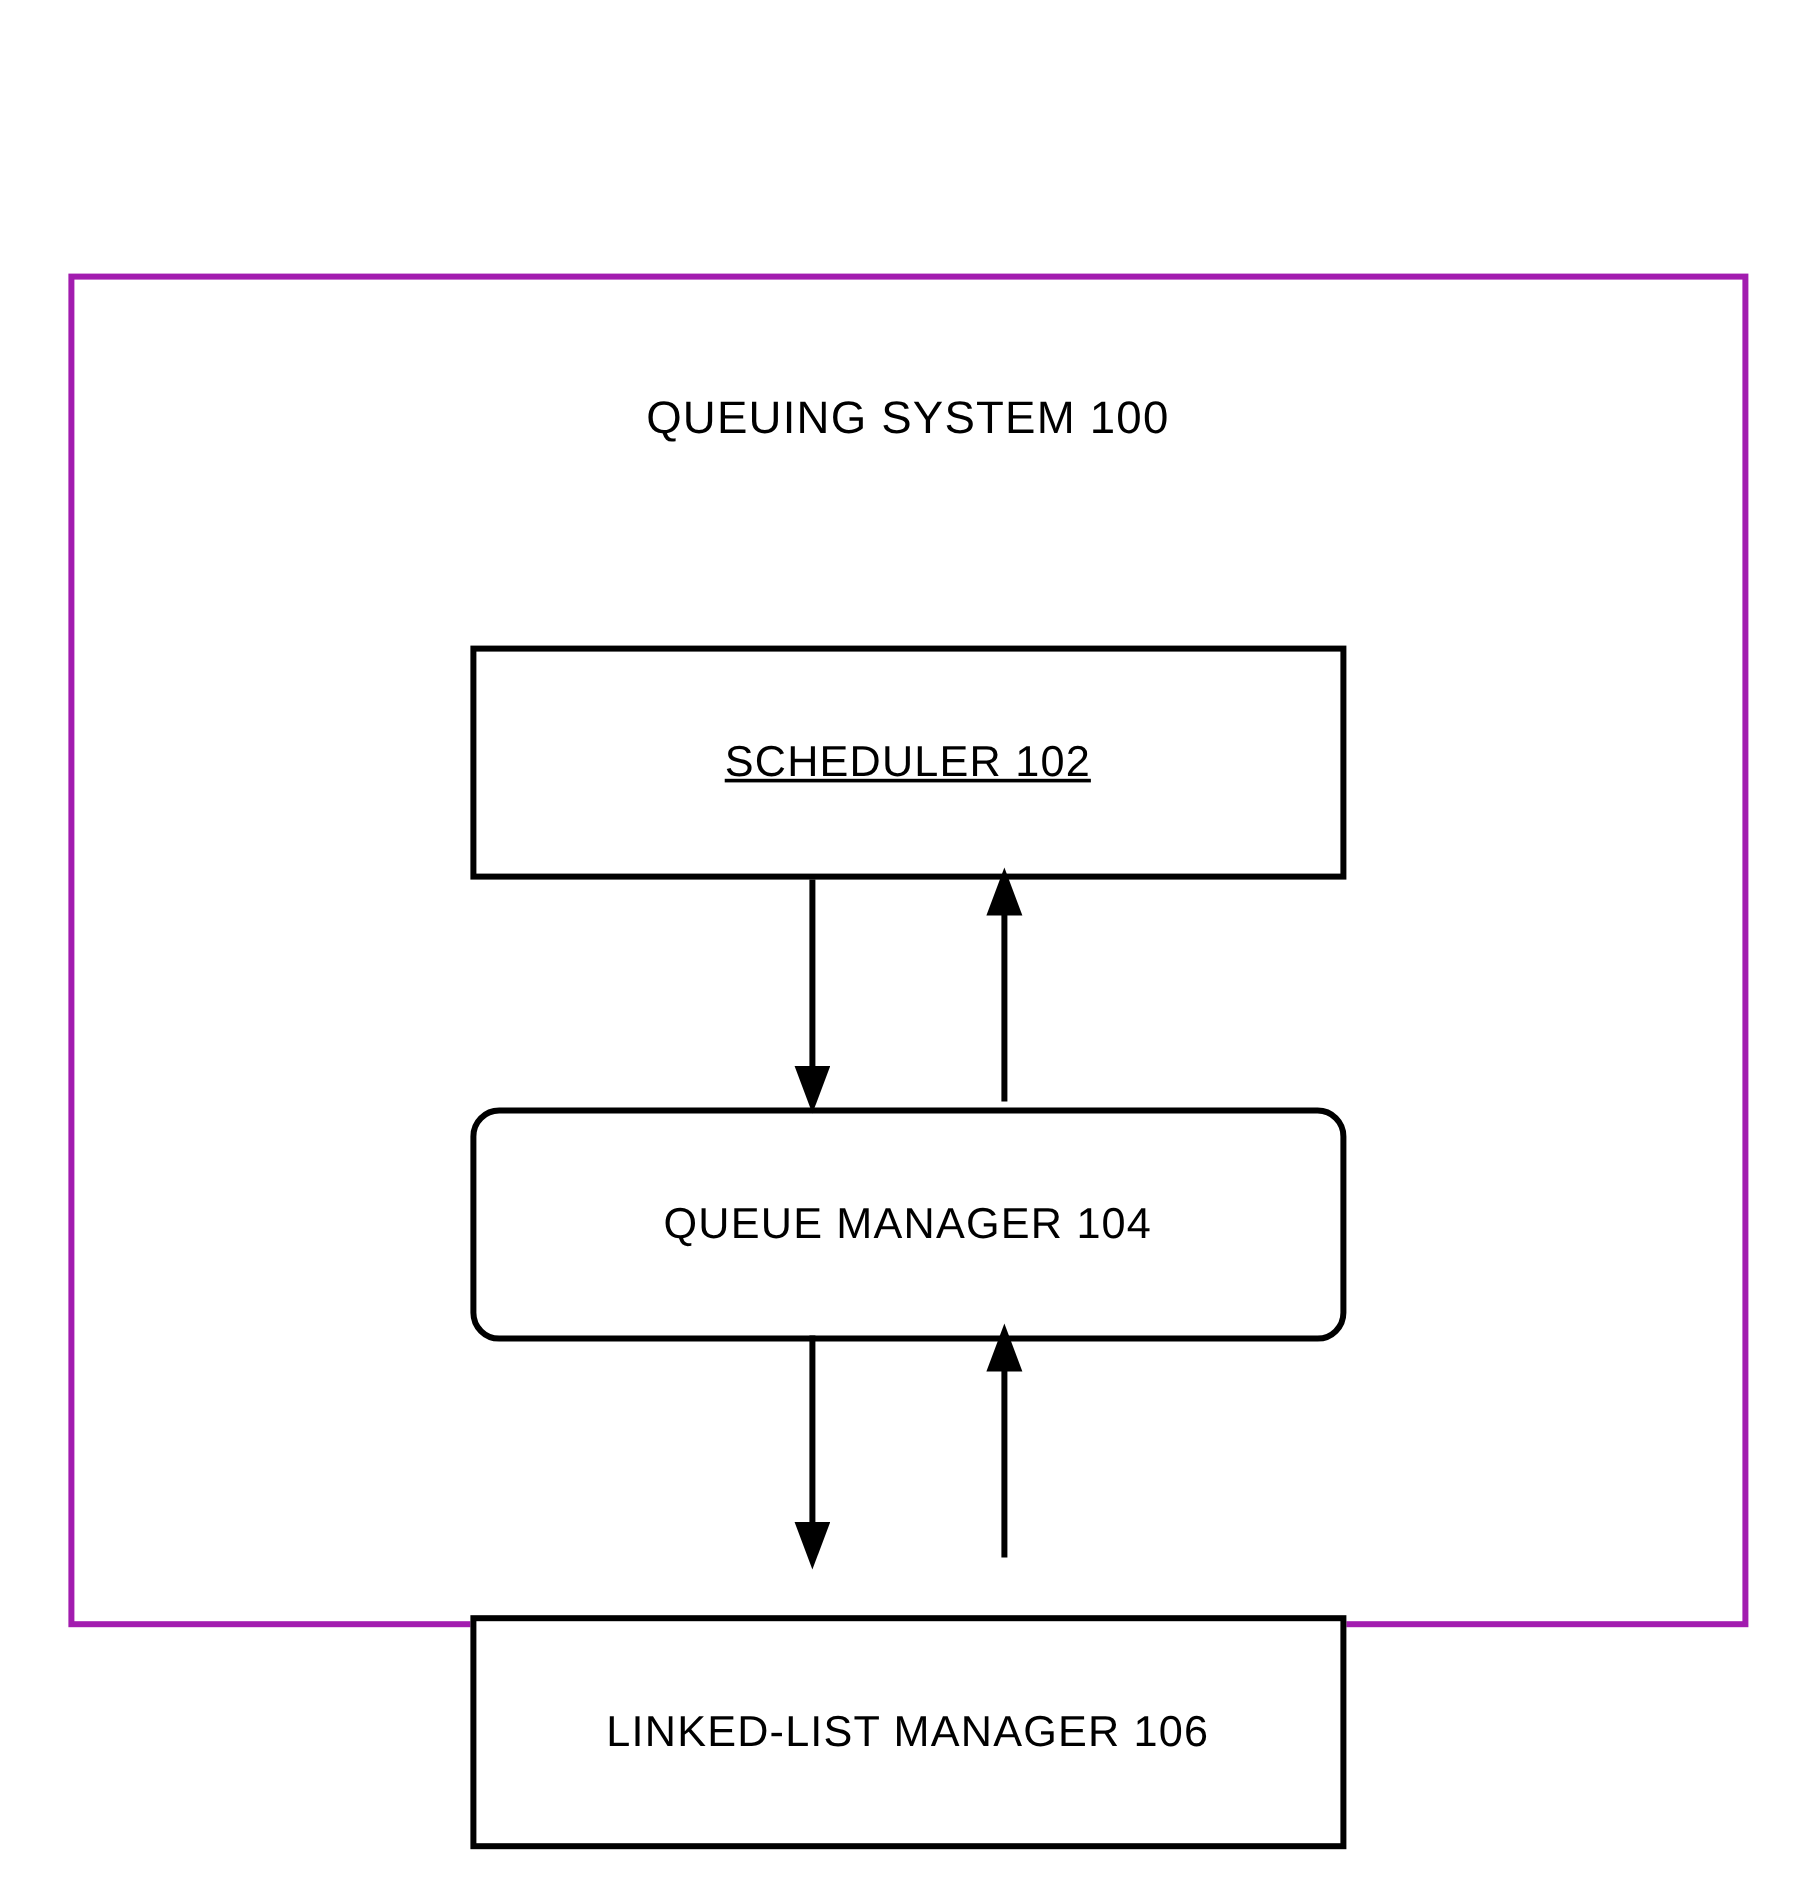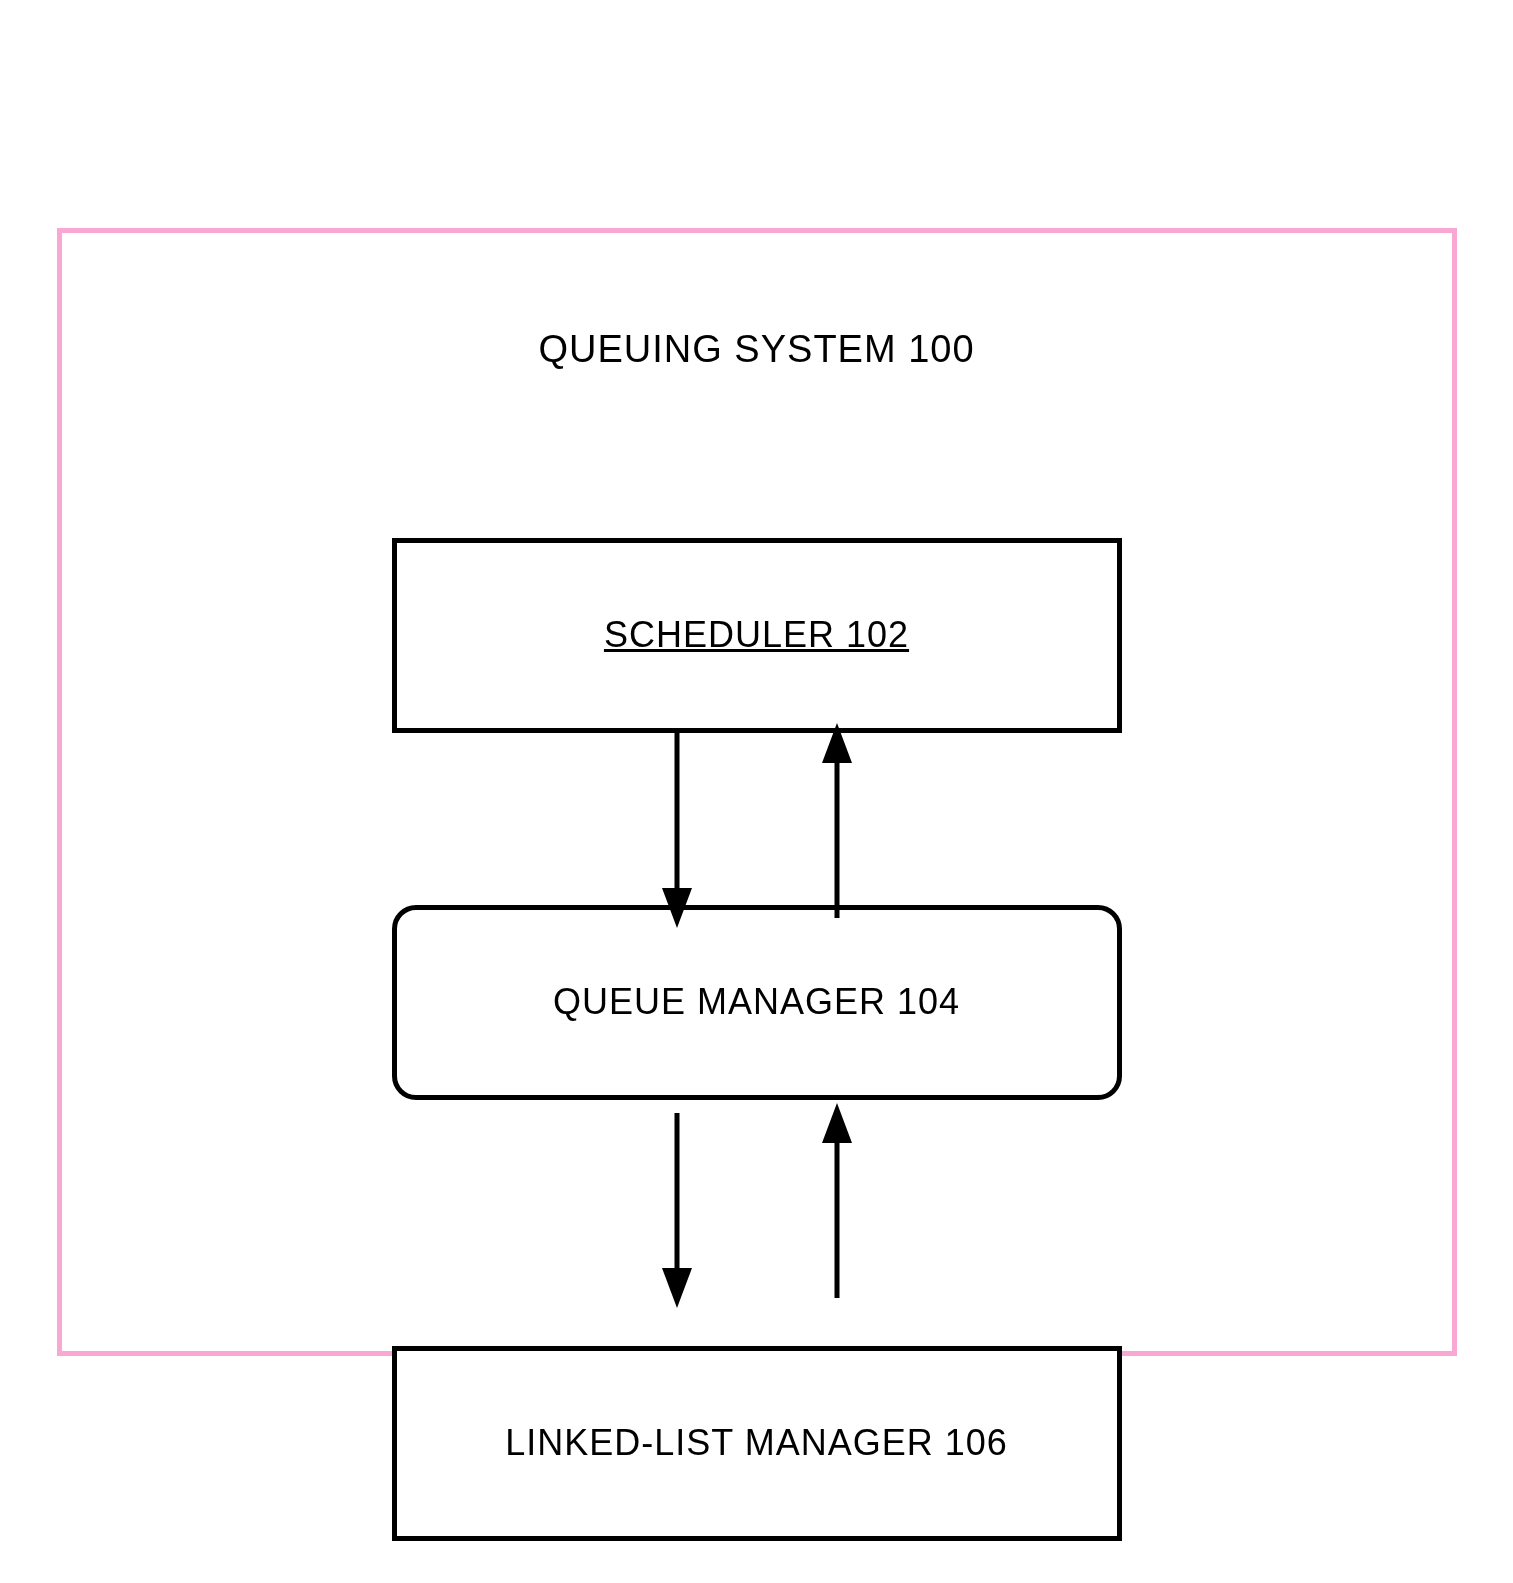--- a/index.html
+++ b/index.html
@@ -12,21 +12,21 @@
       background: #ffffff;
       display: flex;
       justify-content: center;
       align-items: center;
       width: 1513px;
       height: 1583px;
     }
     .outer-container {
       width: 1400px;
       height: 1128px;
-      border: 5px solid #f9a8d4;
+      border: 5px solid #a21caf;
       position: relative;
     }
     .title {
       position: absolute;
       top: 95px;
       left: 0;
       right: 0;
       text-align: center;
       font-size: 38px;
       letter-spacing: 1px;
@@ -43,21 +43,21 @@
     }
     .box-scheduler {
       left: 330px;
       top: 305px;
       width: 730px;
       height: 195px;
       text-decoration: underline;
     }
     .box-queue-manager {
       left: 330px;
-      top: 672px;
+      top: 690px;
       width: 730px;
       height: 195px;
       border-radius: 24px;
     }
     .box-linked-list {
       left: 330px;
       top: 1065px;
       width: 730px;
       height: 195px;
       margin-top: 48px;

